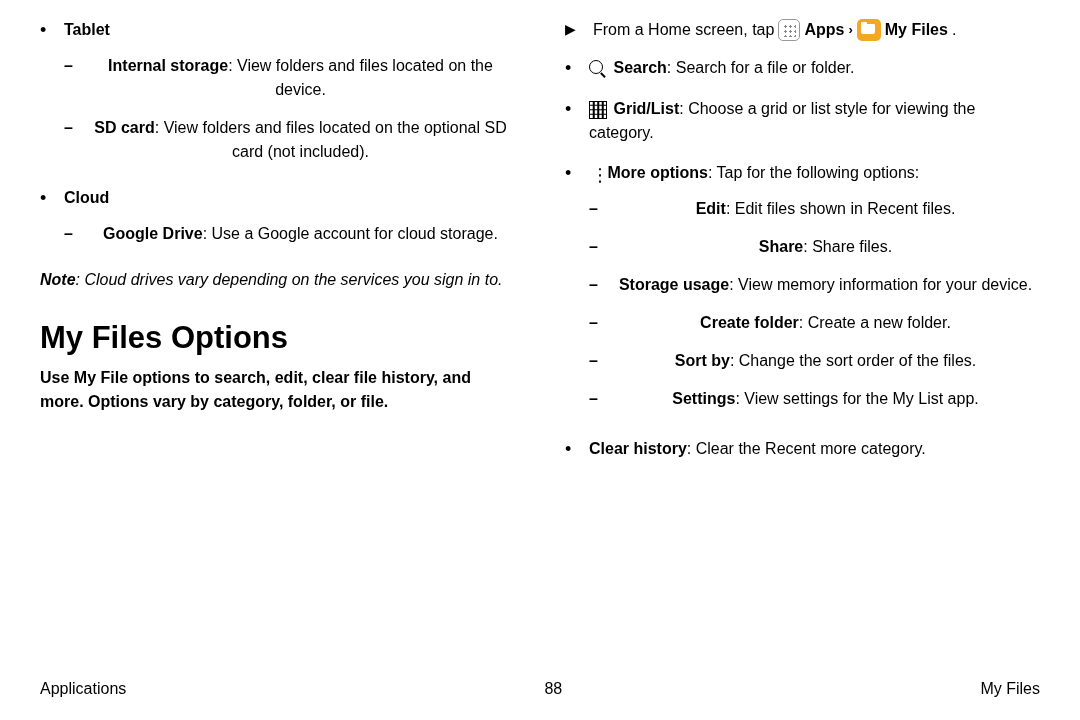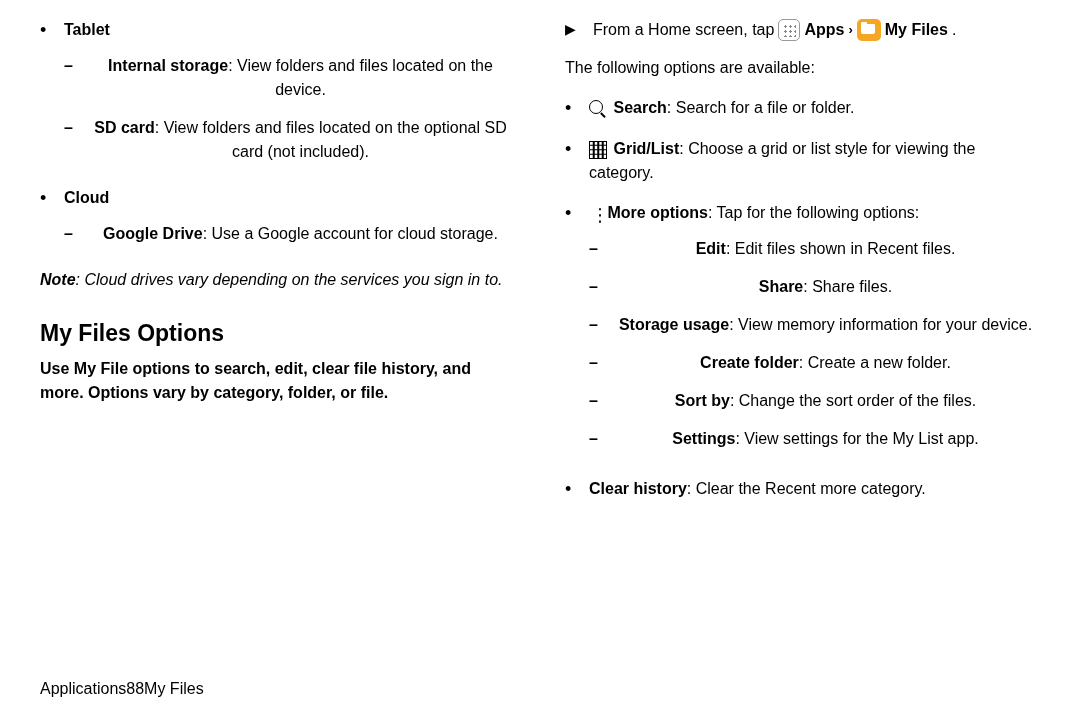--- a/index.html
+++ b/index.html
@@ -62,21 +62,21 @@
     .bold {
       font-weight: bold;
     }
     .note {
       margin-top: 8px;
       margin-bottom: 24px;
       line-height: 1.5;
       font-style: italic;
     }
     h2 {
-      font-size: 23px;
+      font-size: 31px;
       font-weight: bold;
       margin-bottom: 10px;
       margin-top: 28px;
     }
     .intro {
       line-height: 1.5;
       margin-bottom: 14px;
       font-weight: bold;
     }
     .arrow-item {
@@ -237,20 +237,21 @@
       list-style: none;
       margin-top: 12px;
       margin-left: 0px;
     }
     .footer {
       position: absolute;
       bottom: 22px;
       left: 40px;
       right: 40px;
       display: flex;
+      justify-content: space-between;
       font-size: 16px;
     }
     .available-text {
       margin-bottom: 16px;
       line-height: 1.5;
     }
   </style>
 </head>
 <body>
 
@@ -307,21 +308,20 @@
         <span class="inline-text">From a Home screen, tap</span>
         <span class="apps-icon"></span>
         <span class="bold inline-text">Apps</span>
         <span class="chevron inline-text">›</span>
         <span class="folder-icon"></span>
         <span class="bold inline-text">My Files</span>
           <span class="inline-text">.</span>
       </div>
     </div>
 
-    <p class="available-text">The following options are available:</p>
 
     <ul class="bullet-list">
       <li class="bullet-item" style="margin-bottom:16px;">
         <span class="bullet-dot">•</span>
         <div class="icon-bullet-content">
           <span class="search-icon"></span>
           <span class="bold">Search</span><span>: Search for a file or folder.</span>
         </div>
       </li>
       <li class="bullet-item" style="margin-bottom:16px;">

